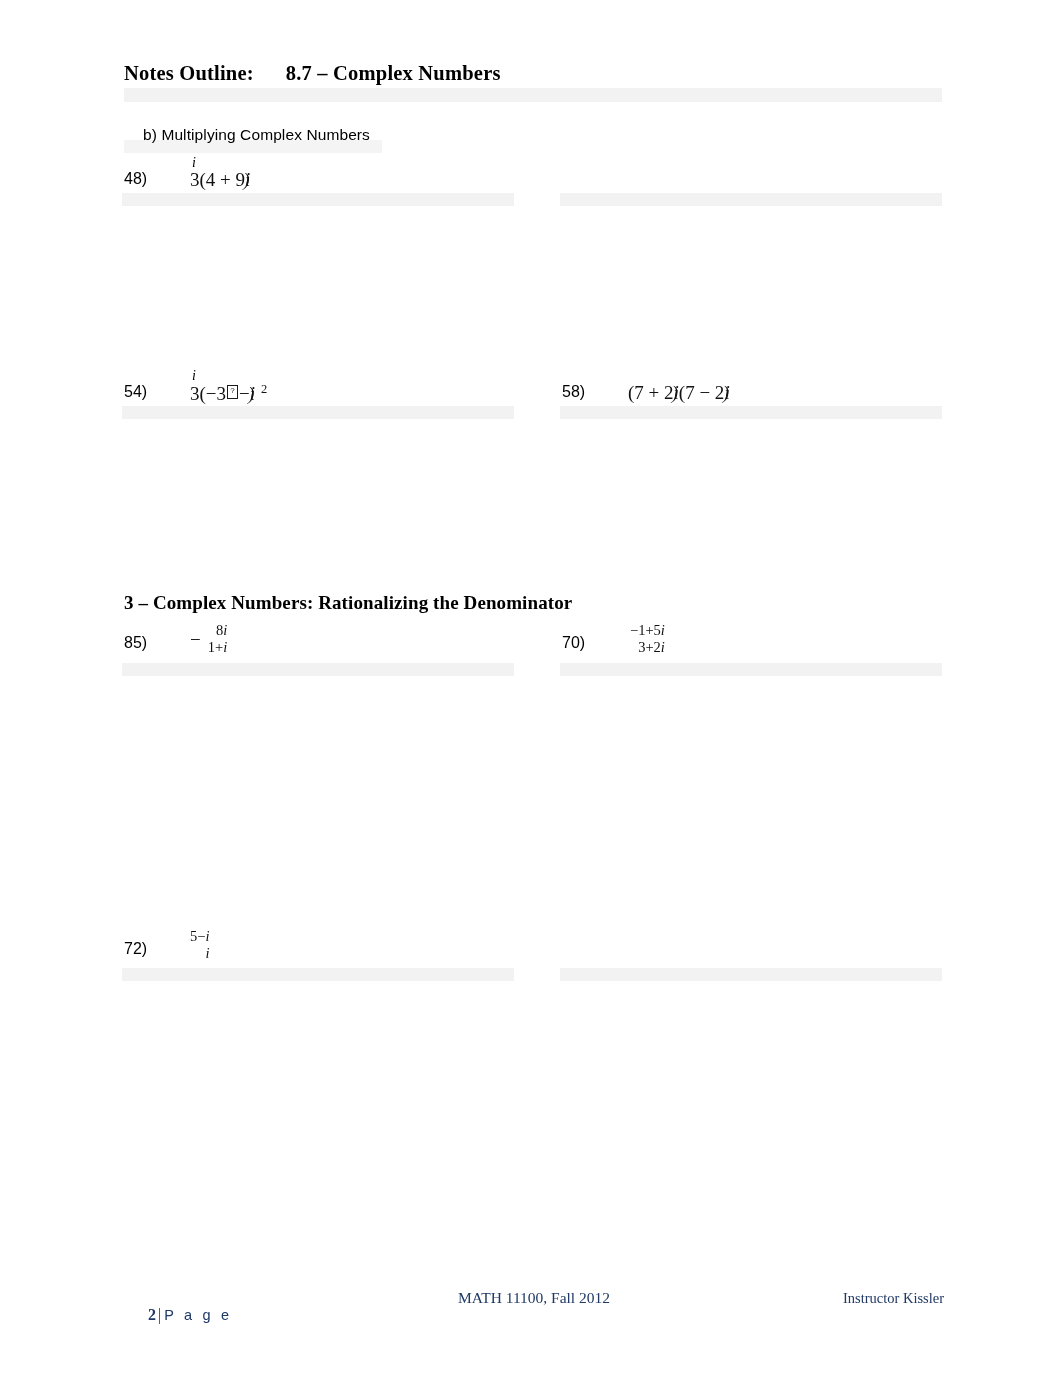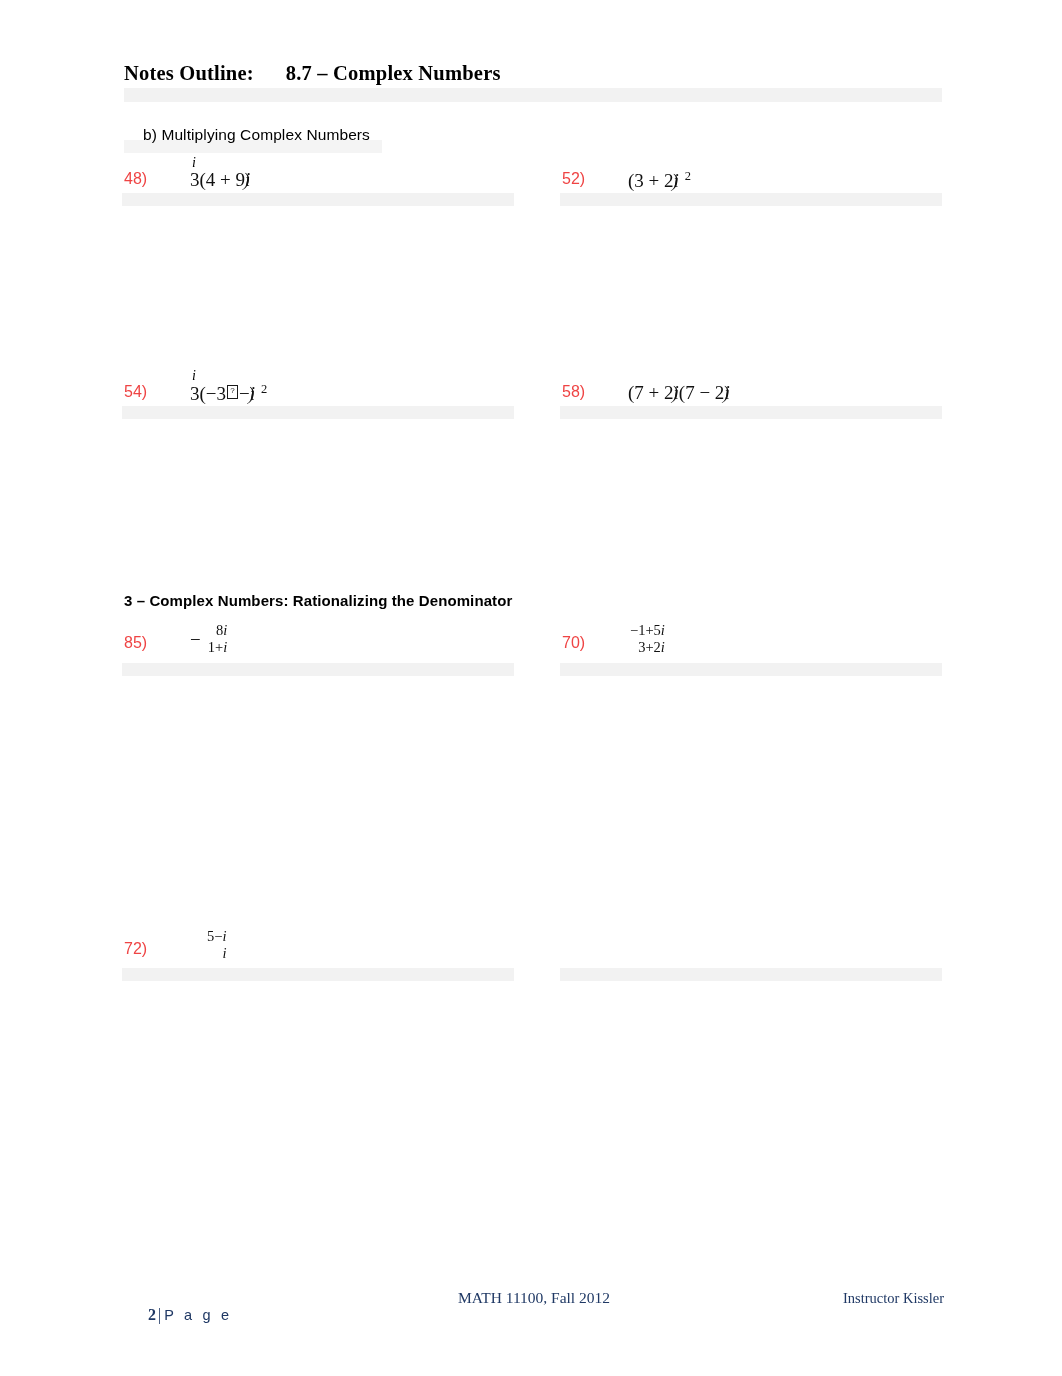--- a/index.html
+++ b/index.html
@@ -55,41 +55,41 @@
     white-space: pre;
     z-index: 3;
     margin-left: 19px;
   }
 
   
   .section-heading {
     position: absolute;
     left: 124px;
     top: 592px;
-    font-family: Liberation Sans, sans-serif;
+    font-family: Liberation Serif, serif;
     font-weight: bold;
-    font-size: 15px;
+    font-size: 19px;
     letter-spacing: 0.1px;
     white-space: pre;
     z-index: 3;
   }
 
   
   .problem {
     position: absolute;
     z-index: 3;
     white-space: nowrap;
   }
   .prob-num {
     position: absolute;
     left: 0;
     top: 0;
     font-family: "Liberation Sans", sans-serif;
     font-size: 16px;
-    color: #ef4444;
+    color: #000000;
   }
   .prob-expr {
     position: absolute;
     font-family: "Liberation Serif", serif;
     font-size: 19px;
     color: #111;
     white-space: nowrap;
   }
 
   
@@ -239,26 +239,20 @@
   <div class="subsection">b) Multiplying Complex Numbers</div>
 
   <div class="problem" style="left:124px; top:170px; width:400px; height:40px;">
     <span class="prob-num">48)</span>
     <span class="float-i" style="left:68px; top:-14px;">i</span>
     <span class="prob-expr" style="left:66px; top:-1px;">
       <span>3(4 + 9</span><span class="mi">i</span><span class="i-overlap">)</span>
     </span>
   </div>
 
-  <div class="problem" style="left:562px; top:170px; width:400px; height:40px;">
-    <span class="prob-num">52)</span>
-    <span class="prob-expr" style="left:66px; top:-1px;">
-      <span>(3 + 2</span><span class="mi">i</span><span class="i-overlap">)</span><span class="sup-detached">2</span>
-    </span>
-  </div>
 
   <div class="problem" style="left:124px; top:383px; width:400px; height:40px;">
     <span class="prob-num">54)</span>
     <span class="float-i" style="left:68px; top:-14px;">i</span>
     <span class="prob-expr" style="left:66px; top:-1px;">
       <span>3(−3</span><span class="tofu">?</span><span>−</span><span class="mi">i</span><span class="i-overlap">)</span><span class="sup-detached">2</span>
     </span>
   </div>
 
   <div class="problem" style="left:562px; top:383px; width:400px; height:40px;">
@@ -285,21 +279,21 @@
     <span class="prob-expr" style="left:66px; top:-12px;">
       <span class="frac">
         <span class="num"><span>−1+5</span><span class="mi">i</span></span>
         <span class="den"><span>3+2</span><span class="mi">i</span></span>
       </span>
     </span>
   </div>
 
   <div class="problem" style="left:124px; top:940px; width:400px; height:44px;">
     <span class="prob-num">72)</span>
-    <span class="prob-expr" style="left:81px; top:-12px;">
+    <span class="prob-expr" style="left:64px; top:-12px;">
       <span class="frac">
         <span class="num"><span>5−</span><span class="mi">i</span></span>
         <span class="den"><span></span><span class="mi">i</span></span>
       </span>
     </span>
   </div>
 
 
   <div class="footer">
     <div class="footer-left">

